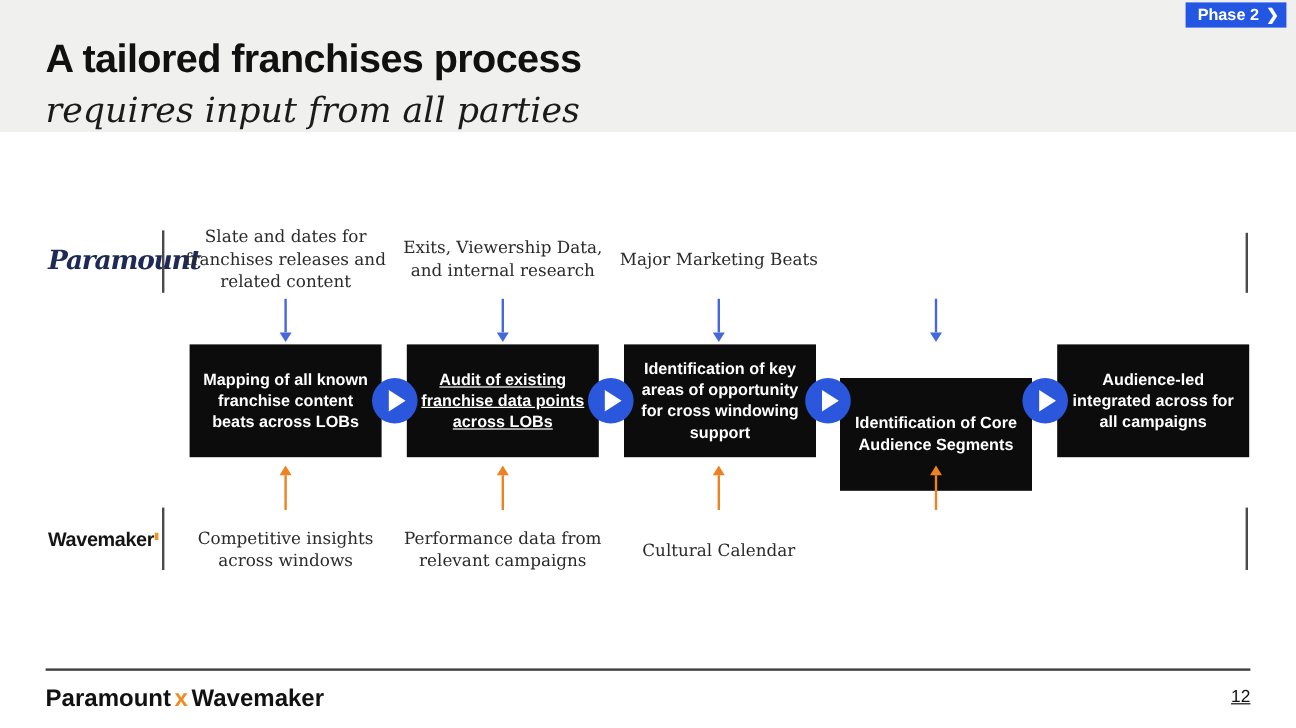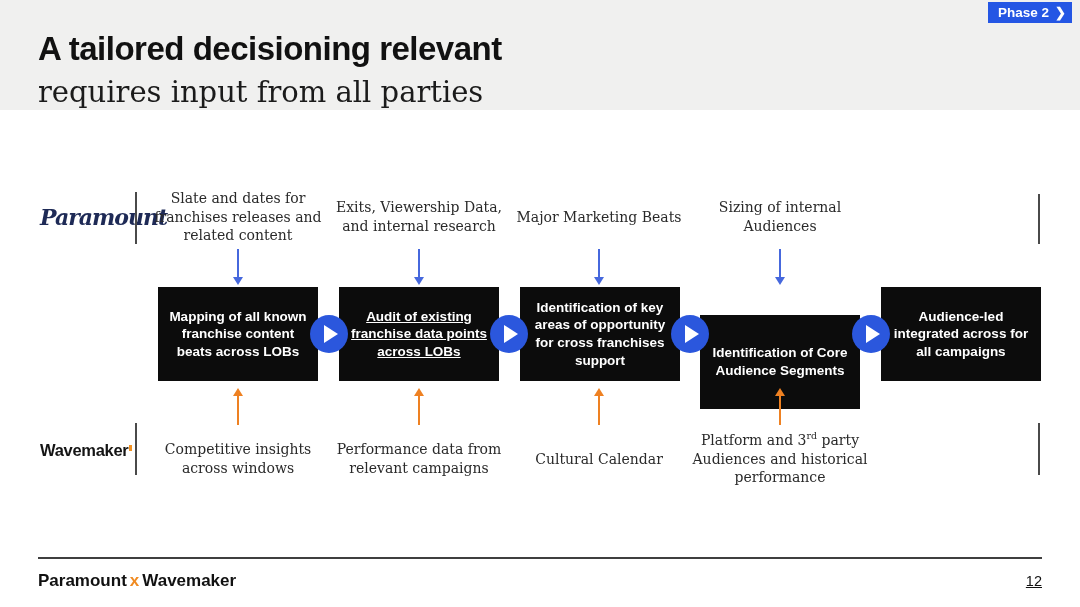--- a/index.html
+++ b/index.html
@@ -9,21 +9,21 @@
   .slide { position:absolute; inset:0; width:1080px; height:607px; background:#ffffff; }
 
   
   .header { position:absolute; left:0; top:0; width:1080px; height:110px; background:#f0f0ef; }
   .badge { position:absolute; top:2px; right:8px; background:#2456e4; color:#fff;
            display:flex; align-items:center; gap:6px; padding:2px 8px 3px 10px; height:21px; }
   .badge .label { font-size:13.5px; font-weight:bold; }
   .badge .chev { font-size:13px; font-weight:bold; letter-spacing:-2px; }
   .title { position:absolute; left:38px; top:30px; font-size:33px; font-weight:bold;
            color:#111; letter-spacing:-0.5px; }
-  .subtitle { position:absolute; left:38px; top:75px; font-size:29px; 
+  .subtitle { position:absolute; left:38px; top:75px; font-size:29px; font-style:italic;
               font-family:"DejaVu Serif", serif; color:#1b1b1b; }
 
   
   .paramount { position:absolute; left:40px; top:204px; width:96px; text-align:center;
                font-family:"DejaVu Serif", serif; font-style:italic; font-weight:bold;
                font-size:22px; color:#1e2a56; letter-spacing:-1px; }
   .wavemaker { position:absolute; left:40px; top:441px; font-size:16.5px; font-weight:bold;
                color:#141414; letter-spacing:-0.3px; }
   .wm-dot { display:inline-block; width:3px; height:6px; background:#f29222; margin-left:1px; margin-bottom:5px; }
 
@@ -65,71 +65,70 @@
 
   
   .play { position:absolute; top:315px; width:38px; height:38px; border-radius:50%;
           background:#2b57dd; display:flex; align-items:center; justify-content:center; z-index:3; }
   .p1 { left:310px; } .p2 { left:490px; } .p3 { left:671px; } .p4 { left:852px; }
   .play .tri { width:0; height:0; border-top:9px solid transparent; border-bottom:9px solid transparent;
                border-left:14px solid #ffffff; margin-left:4px; }
 
   
   .footer-line { position:absolute; left:38px; top:557px; width:1004px; height:2px; background:#3f3f3f; }
-  .footer-brand { position:absolute; left:38px; top:571px; font-size:17px; font-weight:bold; color:#111; }
+  .footer-brand { position:absolute; left:38px; top:571px; font-size:20px; font-weight:bold; color:#111; }
   .footer-brand .bx { color:#f08b22; padding:0 3px; }
   .page-num { position:absolute; right:38px; top:573px; font-size:14.5px; color:#111;text-decoration:underline; }
 </style>
 </head>
 <body>
 
 <div class="slide">
 
   <div class="header">
     <div class="badge">
       <span class="label">Phase 2</span>
       <span class="chev">❯</span>
     </div>
-    <div class="title">A tailored decisioning relevant</div>
+    <div class="title">A tailored franchises process</div>
     <div class="subtitle">requires input from all parties</div>
   </div>
 
   <div class="paramount">Paramount</div>
   <div class="wavemaker"><span>Wavemaker</span><span class="wm-dot"></span></div>
 
   <div class="vsep tl"></div>
   <div class="vsep tr"></div>
   <div class="vsep bl"></div>
   <div class="vsep br"></div>
 
   <div class="note top c1">Slate and dates for franchises releases and related content</div>
   <div class="note top c2">Exits, Viewership Data, and internal research</div>
   <div class="note top c3">Major Marketing Beats</div>
-  <div class="note top c4">Sizing of internal Audiences</div>
 
   <div class="arrow down a1">
       <div class="stem"></div>
       <div class="head"></div>
     </div>
   <div class="arrow down a2">
       <div class="stem"></div>
       <div class="head"></div>
     </div>
   <div class="arrow down a3">
       <div class="stem"></div>
       <div class="head"></div>
     </div>
   <div class="arrow down a4">
       <div class="stem"></div>
       <div class="head"></div>
     </div>
 
   <div class="step s1">Mapping of all known franchise content beats across LOBs</div>
   <div class="step s2">Audit of existing franchise data points across LOBs</div>
-  <div class="step s3">Identification of key areas of opportunity for cross franchises support</div>
+  <div class="step s3">Identification of key areas of opportunity for cross windowing support</div>
   <div class="step s4">Identification of Core Audience Segments</div>
   <div class="step s5">Audience-led integrated across for all campaigns</div>
 
   <div class="play p1">
       <div class="tri"></div>
     </div>
   <div class="play p2">
       <div class="tri"></div>
     </div>
   <div class="play p3">
@@ -152,21 +151,18 @@
       <div class="stem"></div>
     </div>
   <div class="arrow up a4">
       <div class="head"></div>
       <div class="stem"></div>
     </div>
 
   <div class="note bottom c1">Competitive insights across windows</div>
   <div class="note bottom c2">Performance data from relevant campaigns</div>
   <div class="note bottom c3">Cultural Calendar</div>
-  <div class="note bottom c4">
-    <span><span>Platform and 3</span><sup class="sup">rd</sup><span> party Audiences and historical performance</span></span>
-  </div>
 
   <div class="footer-line"></div>
   <div class="footer-brand"><span>Paramount</span><span class="bx">x</span><span>Wavemaker</span></div>
   <div class="page-num">12</div>
 
 </div>
 
 </body></html>

